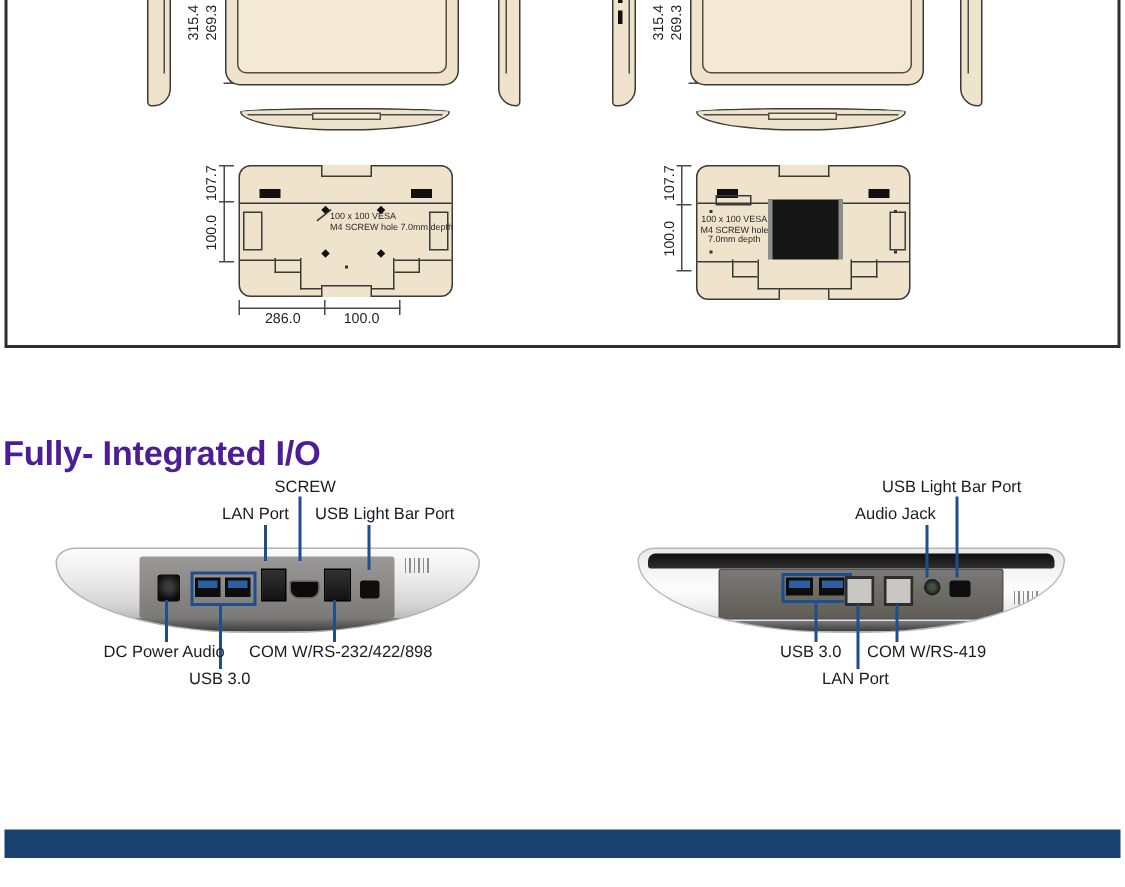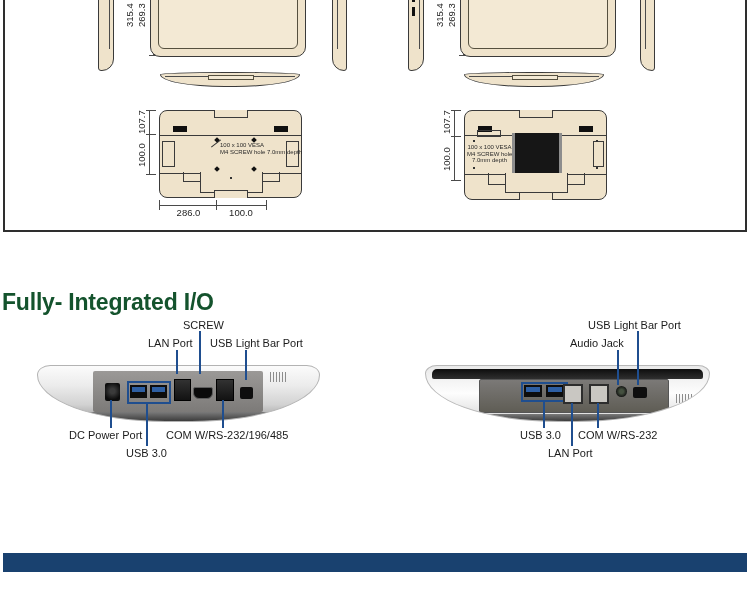--- a/index.html
+++ b/index.html
@@ -16,21 +16,21 @@
   .linev{position:absolute;width:1px;background:#4a4a4a;}
   .dimv{position:absolute;writing-mode:vertical-rl;transform:rotate(180deg);
         font-size:9.5px;color:#1e1e1e;white-space:nowrap;text-align:center;}
   .dimh{position:absolute;font-size:9.5px;color:#1e1e1e;text-align:center;white-space:nowrap;}
   .vent{position:absolute;background:#101010;}
   .marker{position:absolute;width:4px;height:4px;background:#111;transform:rotate(45deg);}
   .vesa-note{position:absolute;font-size:6px;line-height:6.5px;color:#2a2a2a;white-space:nowrap;}
 
   
   .io-title{position:absolute;left:2px;top:270px;font-size:23px;font-weight:bold;
-            color:#14532d;letter-spacing:-0.2px;white-space:nowrap;}
+            color:#4c1d95;letter-spacing:-0.2px;white-space:nowrap;}
   .lbl{position:absolute;font-size:11px;color:#1b1b1b;white-space:nowrap;}
   .callout{position:absolute;width:2px;background:#1f4e8f;}
 
   .device{position:absolute;height:57px;}
   .dev-body{position:absolute;inset:0;overflow:hidden;box-sizing:border-box;}
   .dev-body.left{border-radius:16px 16px 55% 55% / 12px 12px 100% 100%;
       background:linear-gradient(180deg,#fbfbfb 0%,#ececec 35%,#d2d2d2 70%,#9c9c9c 100%);
       border:1px solid #b3b3b3;}
   .dev-body.right{border-radius:14px 14px 55% 55% / 10px 10px 100% 100%;
       background:linear-gradient(180deg,#e9e9e9 0%,#fdfdfd 50%,#d8d8d8 100%);
@@ -193,22 +193,22 @@
   <div class="callout" style="left:176px;top:350px;height:24px;"></div>
   <div class="callout" style="left:199px;top:331px;height:43px;"></div>
   <div class="callout" style="left:245px;top:350px;height:30px;"></div>
   <div class="callout" style="left:110px;top:400px;height:28px;"></div>
   <div class="callout" style="left:146px;top:403px;height:43px;"></div>
   <div class="callout" style="left:222px;top:400px;height:28px;"></div>
 
   <div class="lbl" style="left:183px;top:319px;">SCREW</div>
   <div class="lbl" style="left:148px;top:337px;">LAN Port</div>
   <div class="lbl" style="left:210px;top:337px;">USB Light Bar Port</div>
-  <div class="lbl" style="left:69px;top:429px;">DC Power Port</div>
-  <div class="lbl" style="left:166px;top:429px;">COM W/RS-232/196/485</div>
+  <div class="lbl" style="left:69px;top:429px;">DC Power Audio</div>
+  <div class="lbl" style="left:166px;top:429px;">COM W/RS-232/422/898</div>
   <div class="lbl" style="left:126px;top:447px;">USB 3.0</div>
 
   <div class="device" style="left:425px;top:365px;width:285px;">
     <div class="dev-body right">
       <div class="topstrip"></div>
       <div class="recess r" style="left:53px;top:13px;width:190px;height:34px;"></div>
       <div class="dev-shadow" style="height:7px;"></div>
       <div class="usbbox" style="left:95px;top:16px;width:47px;height:20px;"></div>
       <div class="usb" style="left:98px;top:19px;width:18px;height:12px;"></div>
       <div class="usb" style="left:120px;top:19px;width:18px;height:12px;"></div>
@@ -222,21 +222,21 @@
 
   <div class="callout" style="left:617px;top:350px;height:35px;"></div>
   <div class="callout" style="left:637px;top:331px;height:54px;"></div>
   <div class="callout" style="left:543px;top:400px;height:28px;"></div>
   <div class="callout" style="left:571px;top:403px;height:43px;"></div>
   <div class="callout" style="left:597px;top:403px;height:25px;"></div>
 
   <div class="lbl" style="left:588px;top:319px;">USB Light Bar Port</div>
   <div class="lbl" style="left:570px;top:337px;">Audio Jack</div>
   <div class="lbl" style="left:520px;top:429px;">USB 3.0</div>
-  <div class="lbl" style="left:578px;top:429px;">COM W/RS-232</div>
+  <div class="lbl" style="left:578px;top:429px;">COM W/RS-419</div>
   <div class="lbl" style="left:548px;top:447px;">LAN Port</div>
 
   <div class="footer-bar">
     
     
   </div>
 
 </div>
 
 </body></html>

